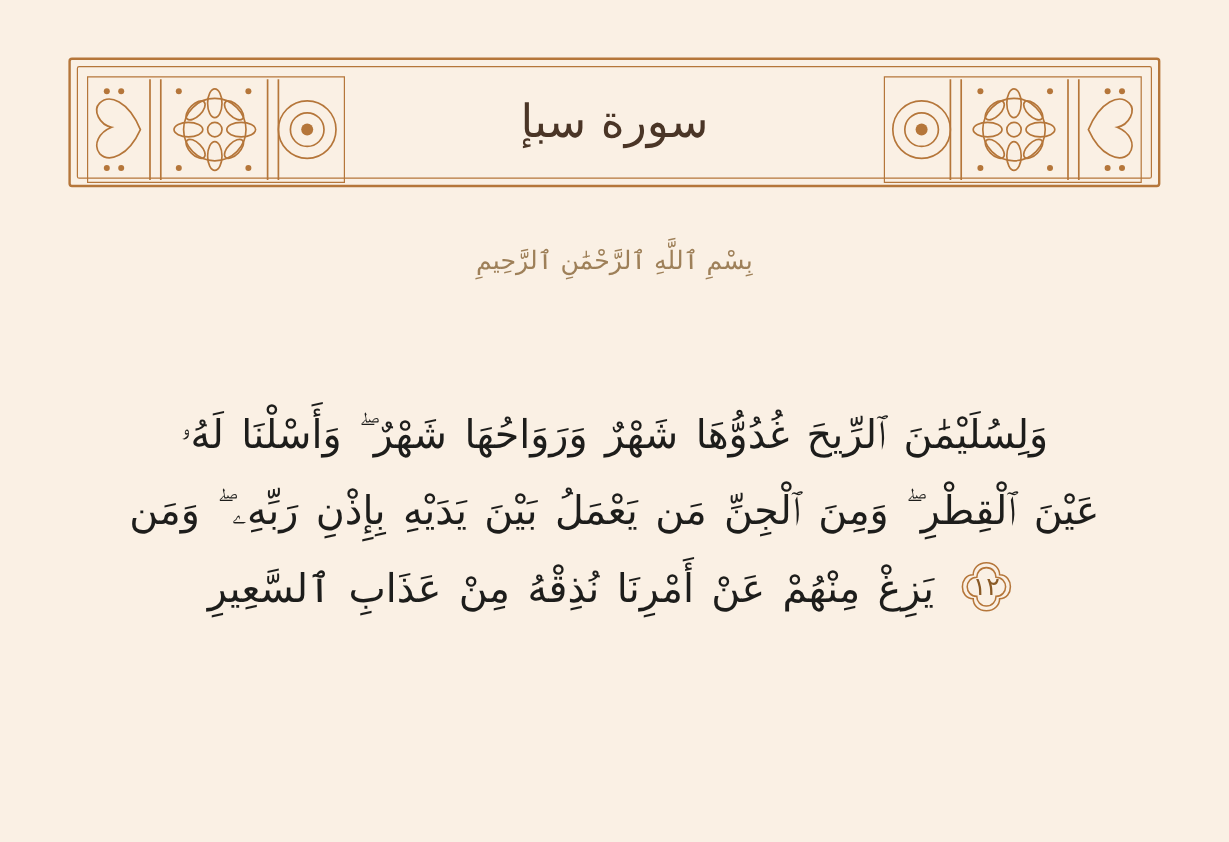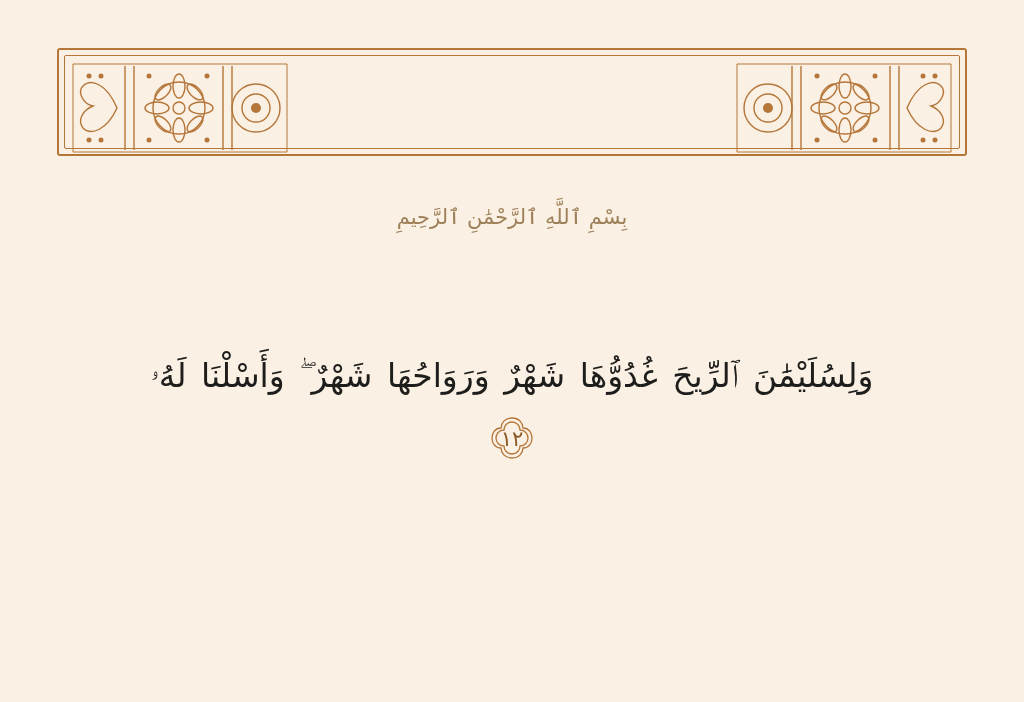--- a/index.html
+++ b/index.html
@@ -79,21 +79,21 @@
     color: #9a7b52;
     direction: rtl;
     letter-spacing: -1px;
     white-space: nowrap;
     opacity: .95;
   }
 
   
   .ayah-block {
     position: absolute;
-    top: 344px;
+    top: 330px;
     left: 60px;
     width: 904px;
     direction: rtl;
     text-align: center;
     color: #1d1d1b;
     font-family: "DejaVu Sans", sans-serif;
     font-size: 33px;
     line-height: 1.95;
     letter-spacing: 0px;
     word-spacing: 4px;
@@ -201,36 +201,41 @@
           <circle cx="188" cy="78" r="2.5" fill="#b5763a" stroke="none"></circle>
           <circle cx="200" cy="78" r="2.5" fill="#b5763a" stroke="none"></circle>
           <circle cx="82" cy="14" r="2.5" fill="#b5763a" stroke="none"></circle>
           <circle cx="140" cy="14" r="2.5" fill="#b5763a" stroke="none"></circle>
           <circle cx="82" cy="78" r="2.5" fill="#b5763a" stroke="none"></circle>
           <circle cx="140" cy="78" r="2.5" fill="#b5763a" stroke="none"></circle>
         </g>
       </svg>
     </div>
 
+    <div class="surah-title-wrap">
+      <div class="surah-title">سورة سبإ</div>
+    </div>
 
   </div>
 </div>
 
 <div class="basmala-wrap">
   <div class="basmala">بِسْمِ ٱللَّهِ ٱلرَّحْمَٰنِ ٱلرَّحِيمِ</div>
 </div>
 
 <div class="ayah-block">
   <span class="ayah-line l1">وَلِسُلَيْمَٰنَ ٱلرِّيحَ غُدُوُّهَا شَهْرٌ وَرَوَاحُهَا شَهْرٌ ۖ وَأَسْلْنَا لَهُۥ</span>
+  <span class="ayah-line l2">عَيْنَ ٱلْقِطْرِ ۖ وَمِنَ ٱلْجِنِّ مَن يَعْمَلُ بَيْنَ يَدَيْهِ بِإِذْنِ رَبِّهِۦ ۖ وَمَن</span>
   <span class="ayah-line l3">
     <span class="ayah-marker">
       <svg width="46" height="46" viewBox="0 0 46 46" xmlns="http://www.w3.org/2000/svg">
         <g fill="none" stroke="#b5763a" stroke-width="1.3">
           <path d="M23 3 C30 3 34 8 34 13 C40 13 43 18 43 23 C43 28 40 33 34 33 C34 38 30 43 23 43
                    C16 43 12 38 12 33 C6 33 3 28 3 23 C3 18 6 13 12 13 C12 8 16 3 23 3 Z"></path>
           <path d="M23 7 C28 7 31 11 31 15 C36 15 39 19 39 23 C39 27 36 31 31 31 C31 35 28 39 23 39
                    C18 39 15 35 15 31 C10 31 7 27 7 23 C7 19 10 15 15 15 C15 11 18 7 23 7 Z"></path>
         </g>
       </svg>
       <span class="ayah-number">١٢</span>
     </span>
+    <span>يَزِغْ مِنْهُمْ عَنْ أَمْرِنَا نُذِقْهُ مِنْ عَذَابِ ٱلسَّعِيرِ</span>
   </span>
 </div>
 
 </body></html>

